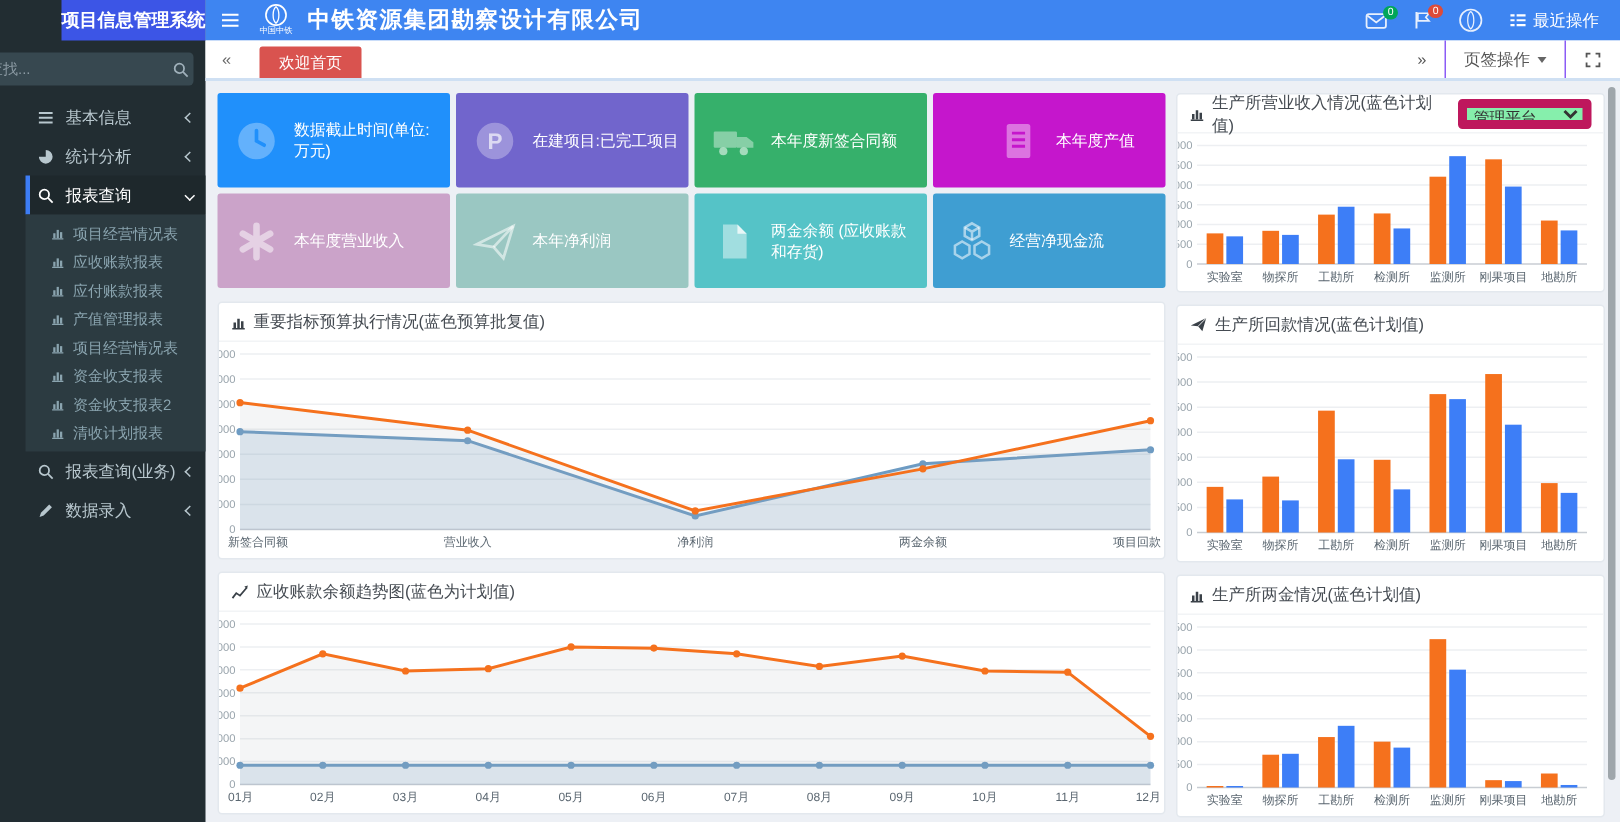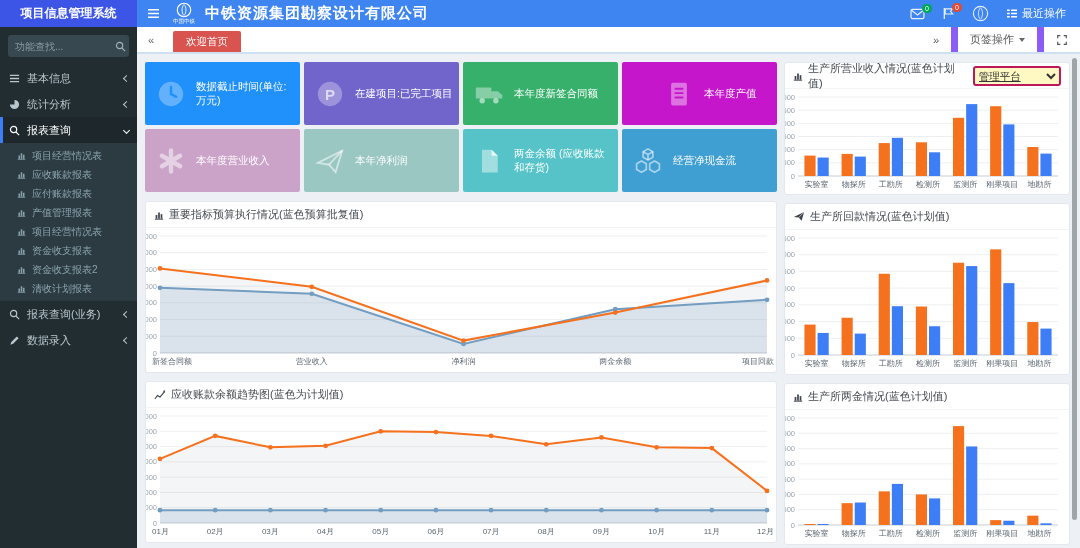--- a/index.html
+++ b/index.html
@@ -1,21 +1,21 @@
 <!DOCTYPE html>
 <html><head>
 <meta charset="utf-8">
 <style>
   * { margin:0; padding:0; box-sizing:border-box; }
   html,body { width:1080px; height:548px; overflow:hidden; }
   body { font-family:"Liberation Sans","DejaVu Sans",sans-serif; background:#edf0f5; }
   .app { display:flex; width:1080px; height:548px; }
 
   
-  .sidebar { width:137px; height:548px; background:#222d32; flex:none; display:flex; flex-direction:column; }
+  .sidebar { width:137px; height:548px; background:#222d32; flex:none; display:flex; flex-direction:column;align-items:flex-end; }
   .sb-header { height:27px; background:#3c55e6; color:#fff; font-size:12px; font-weight:bold; display:flex; align-items:center; justify-content:center; }
   .sb-search { margin:8px 8px 4px 8px; height:22px; background:#374850; border-radius:3px; display:flex; align-items:center; }
   .sb-search input { flex:1; min-width:0; background:transparent; border:none; outline:none; color:#ccc; font-size:10px; padding:0 7px; font-family:inherit; }
   .sb-search input::placeholder { color:#8b9aa3; }
   .sb-search .mag { width:18px; display:flex; justify-content:center; color:#9fb0ba; }
   ul { list-style:none; }
   .sb-menu { margin-top:4px; }
   .sb-group { height:26px; display:flex; align-items:center; gap:7px; padding:0 8px; color:#b8c7ce; font-size:11px; cursor:pointer; }
   .sb-group .gicon { width:12px; display:flex; justify-content:center; }
   .sb-group .glabel { flex:1; }
@@ -38,37 +38,37 @@
   .ibadge { position:relative; display:flex; cursor:pointer; }
   .badge { position:absolute; top:-4px; right:-7px; color:#fff; font-size:7px; line-height:9px; padding:0 3px; border-radius:5px; }
   .badge.green { background:#00a65a; }
   .badge.red { background:#dd4b39; }
   .recent { display:flex; align-items:center; gap:4px; font-size:11px; cursor:pointer; }
 
   .tabbar { height:27px; background:#fff; border-bottom:2px solid #cfe0f3; display:flex; align-items:flex-end; flex:none; }
   .tab-back { height:25px; width:28px; display:flex; align-items:center; justify-content:center; color:#666; font-size:11px; cursor:pointer; }
   .tab-active { height:21px; margin-left:8px; background:#d9534f; color:#fff; font-size:10.5px; display:flex; align-items:center; padding:0 13px; border-radius:2px 2px 0 0; cursor:pointer; }
   .tab-right { margin-left:auto; display:flex; height:25px; align-items:stretch; }
-  .tb-btn { display:flex; align-items:center; padding:0 12px; color:#555; font-size:11px; border-left:7px solid #8b5cf6; cursor:pointer; gap:5px; }
+  .tb-btn { display:flex; align-items:center; padding:0 12px; color:#555; font-size:11px; border-left:1px solid #8b5cf6; cursor:pointer; gap:5px; }
   .caret { width:0; height:0; border-left:3.5px solid transparent; border-right:3.5px solid transparent; border-top:4px solid #666; }
 
   .content { flex:1; display:flex; padding:8px 12px 8px 8px; position:relative; min-height:0; }
   .col-left { width:632px; flex:none; margin-right:7px; }
   .col-right { width:286px; flex:none; }
 
   .cards-grid { display:grid; grid-template-columns:repeat(4,1fr); grid-template-rows:63px 63px; gap:4px; margin-bottom:9px; }
   .card { display:flex; align-items:center; gap:9px; padding-left:10px; border-radius:2px; color:#fff; cursor:pointer; }
   .card .cicon { width:32px; display:flex; justify-content:center; flex:none; }
   .card .clabel { font-size:10.5px; padding-right:4px; }
 
   .panel { background:#fff; border:1px solid #e3e8ee; border-radius:3px; overflow:hidden; }
   .panel-head { height:26px; display:flex; align-items:center; gap:5px; padding:0 8px; font-size:11px; color:#454b52; border-bottom:1px solid #f2f4f6; }
   .panel-head .ticon { display:flex; color:#3a4148; }
   .panel-head .spacer { flex:1; }
-  .panel-select { width:92px; height:20px; font-size:10.5px; border:2px solid #be185d; border-radius:3px; background:#fef9c3; color:#333; outline:none; font-family:inherit;text-decoration:underline; }
+  .panel-select { width:92px; height:20px; font-size:10.5px; border:6px solid #be185d; border-radius:3px; background:#86efac; color:#333; outline:none; font-family:inherit;text-decoration:underline; }
   .pnl-budget { height:172px; margin-bottom:8px; }
   .pnl-receivable { height:162px; }
   .pnl-income { height:133px; margin-bottom:8px; }
   .pnl-payback { height:172px; margin-bottom:8px; }
   .pnl-twofunds { height:162px; }
   .chart { display:block; }
 
   .scrollbar { position:absolute; right:2px; top:3px; bottom:5px; width:7px; }
   .scroll-thumb { position:absolute; top:1px; right:1px; width:5px; height:462px; background:#9fa6ab; border-radius:3px; }
 </style>

